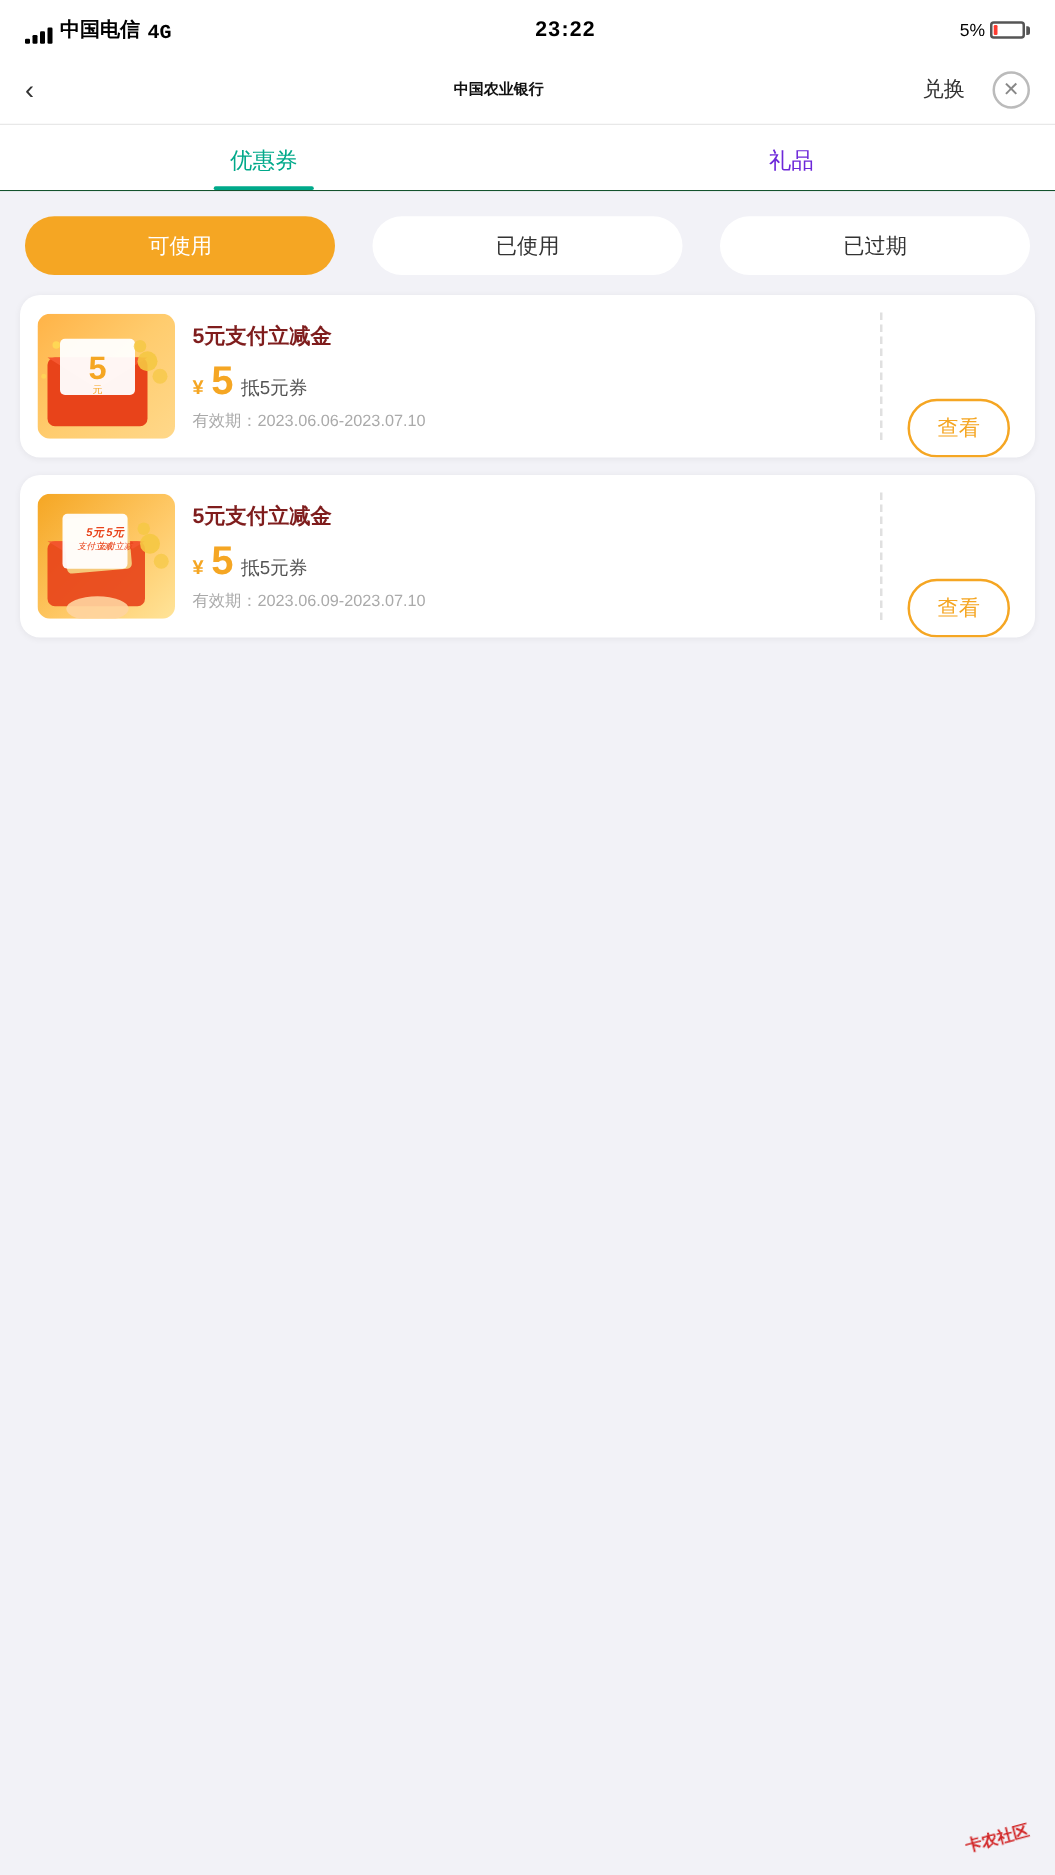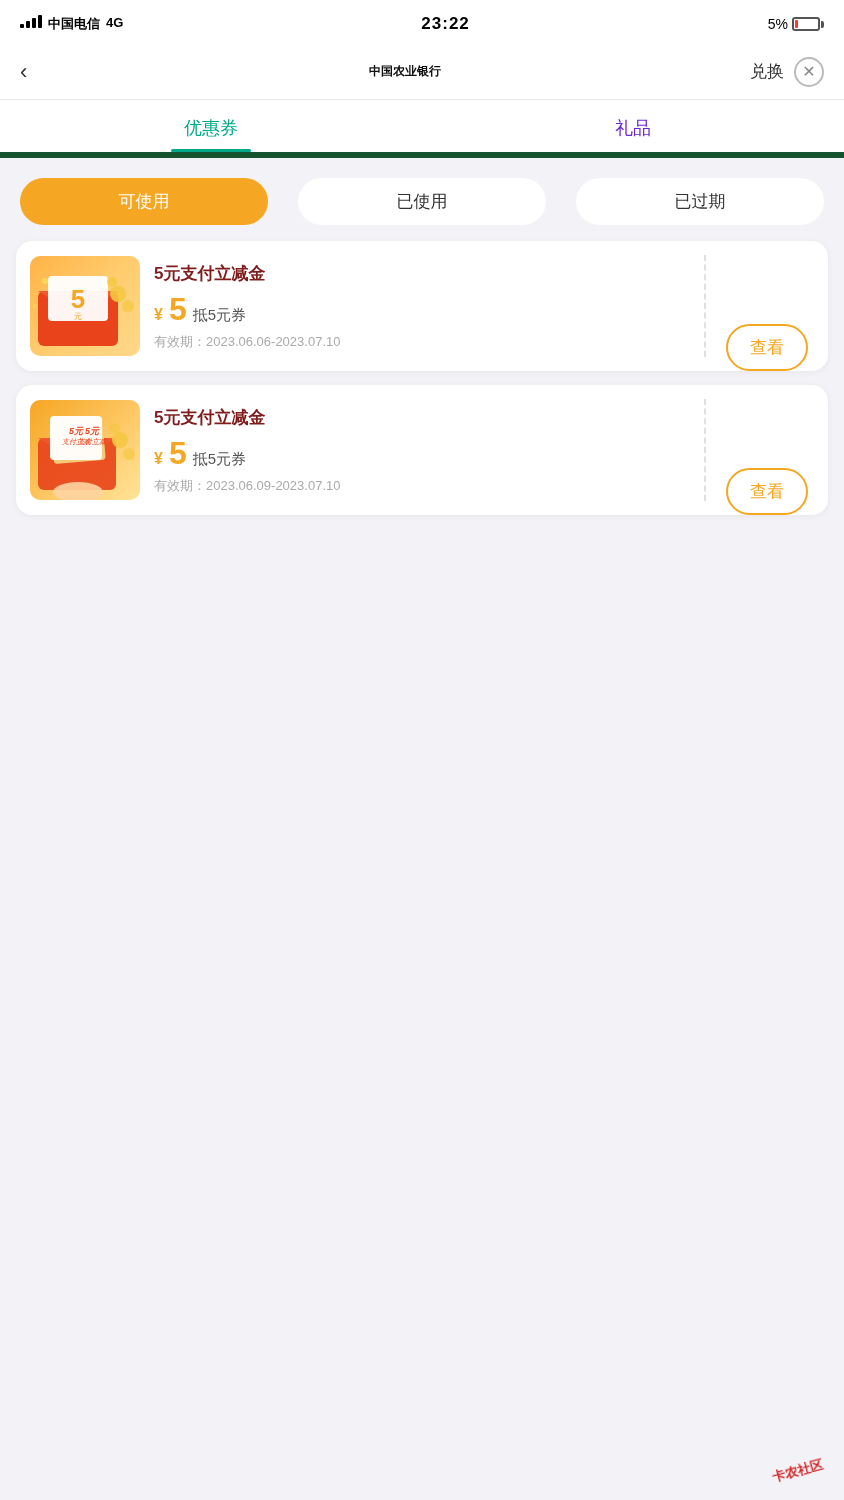--- a/index.html
+++ b/index.html
@@ -17,24 +17,25 @@
     .status-bar {
       background: #fff;
       display: flex;
       justify-content: space-between;
       align-items: center;
       padding: 10px 20px 6px 20px;
       height: 44px;
     }
     .status-left {
       display: flex;
-      align-items: flex-start;
+      align-items: flex-end;
       gap: 6px;
-      font-size: 13px;
-      font-weight: 600;
+      font-size: 16px;
+      font-weight: 600;
+      font-family: Liberation Mono, monospace;
     }
     .signal-bars {
       display: flex;
       align-items: flex-end;
       gap: 2px;
     }
     .signal-bar {
       background: #000;
       width: 4px;
       border-radius: 1px;
@@ -100,21 +101,21 @@
     .nav-title {
       font-size: 12px;
       font-weight: 600;
       color: #111;
       flex: 1;
       text-align: center;
     }
     .nav-right {
       display: flex;
       align-items: center;
-      gap: 10px;
+      gap: 22px;
     }
     .nav-exchange {
       font-size: 17px;
       color: #333;
       cursor: pointer;
     }
     .nav-close {
       width: 30px;
       height: 30px;
       border: 2px solid #bbb;
@@ -124,21 +125,21 @@
       justify-content: center;
       cursor: pointer;
       color: #888;
       font-size: 16px;
     }
 
     
     .tabs-container {
       background: #fff;
       display: flex;
-      border-bottom: 6px solid #14532d;
+      border-bottom: 1px solid #14532d;
     }
     .tab-item {
       flex: 1;
       text-align: center;
       padding: 16px 0 12px;
       font-size: 18px;
       color: #6d28d9;
       cursor: pointer;
       position: relative;
     }

